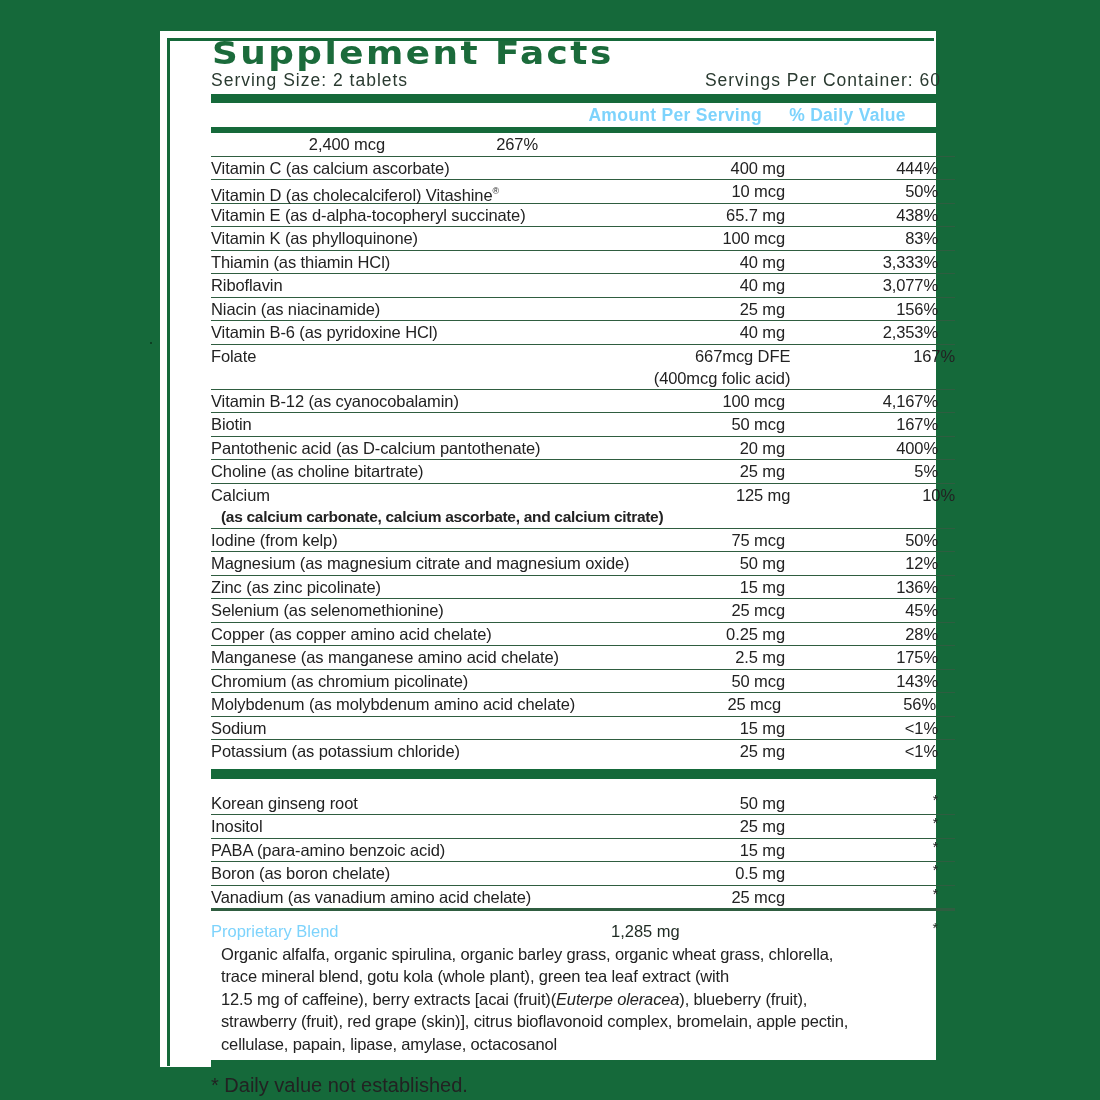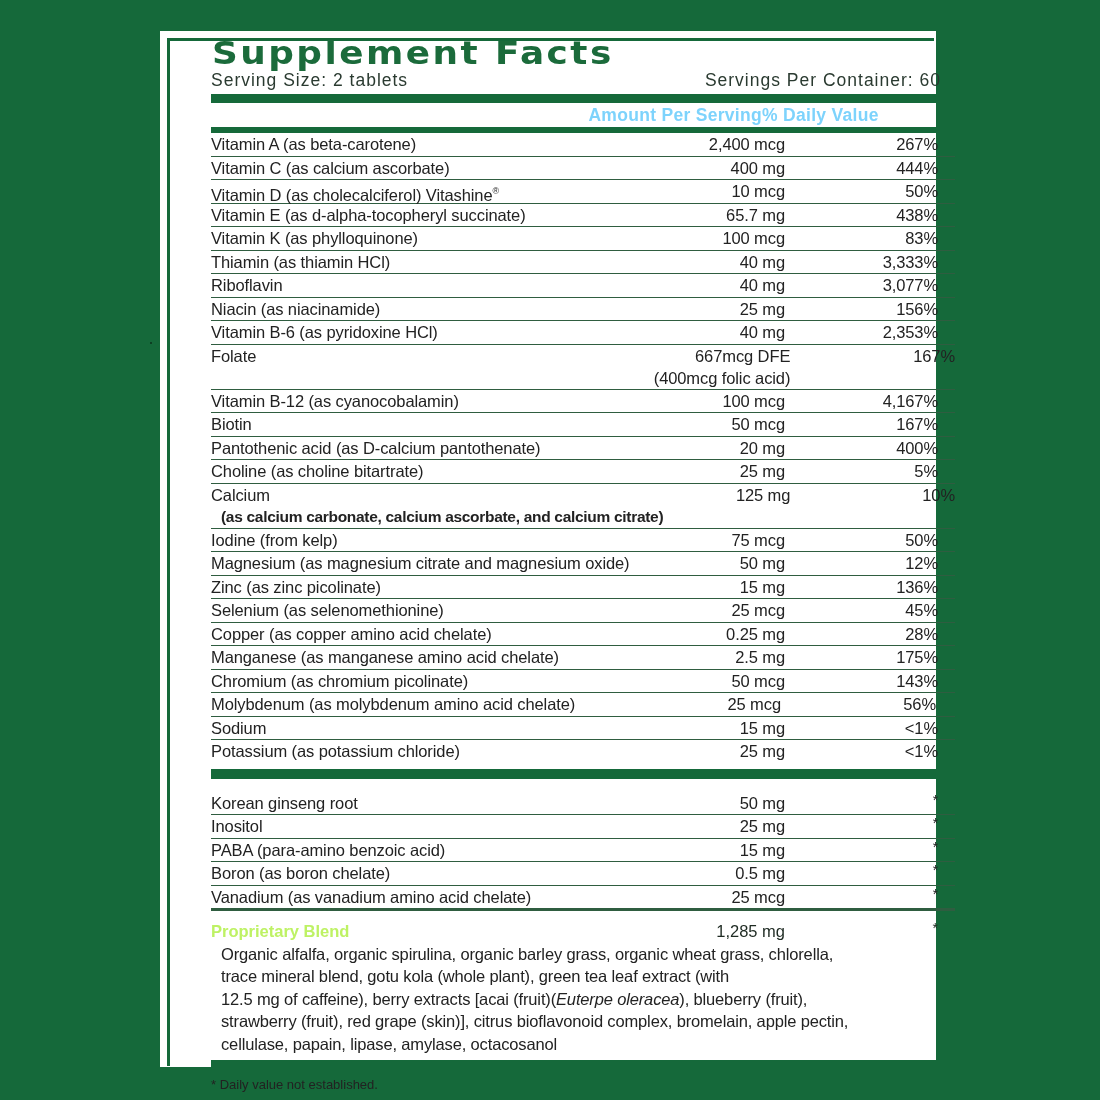--- a/index.html
+++ b/index.html
@@ -54,21 +54,21 @@
   }
   .bar-thick { height:9px; background:#15693a; margin-top:3px; }
   .bar-med { height:6px; background:#15693a; }
   .header-row {
     display:flex; height:23px; line-height:23px;
     font-weight:bold; font-size:17.5px; color:#7dd3fc;
     letter-spacing:0.3px;
     margin-top:1px;
   }
   .header-row .h-amt { width:551px; text-align:right; }
-  .header-row .h-dv { flex:1; text-align:left; padding-right:22px; }
+  .header-row .h-dv { flex:1; text-align:center; padding-right:22px; }
 
   .row {
     display:flex;
     font-size:16.5px;
     height:22.5px;
     line-height:22px;
     border-bottom:1.5px solid #2f5d40;
     color:#222;
     letter-spacing:-0.1px;
   }
@@ -80,30 +80,30 @@
   .row.tall .name { line-height:22px; }
   .sub { font-size:15.5px; padding-left:10px; display:block; letter-spacing:-0.3px;font-weight:bold; }
   .reg { font-size:9px; vertical-align:super; }
   .gap-bar { height:10px; background:#15693a; margin-top:6px; margin-bottom:13px; }
   .row.last { border-bottom:none; }
   .other .dv { font-size:14px; line-height:16px; }
   .sep-thin { height:2.5px; background:#2f5d40; margin-top:0px; }
   .blend-row {
     display:flex; font-size:16.5px; height:23px; line-height:23px; margin-top:9px;
   }
-  .blend-row .name { width:400px; font-weight:bold; color:#bef264; }
-  .blend-row .amt { width:174px; text-align:right; }
+  .blend-row .name { width:400px; font-weight:normal; color:#7dd3fc; }
+  .blend-row .amt { width:174px; }
   .blend-row .dv { width:153px; text-align:right; font-size:14px; line-height:16px; }
   .blend-text {
     font-size:16.5px; line-height:22.6px; padding-left:10px; color:#222;
     letter-spacing:-0.15px;
   }
   .blend-text em { }
   .foot-bar { height:10px; background:#15693a; margin-top:5px; }
-  .footnote { font-size:13px; height:24px; line-height:24px; margin-top:3px; color:#222; }
+  .footnote { font-size:20px; height:24px; line-height:24px; margin-top:3px; color:#222; }
   .stray-dot {
     position:absolute; left:150px; top:342px; width:2px; height:2px; background:#0d3f22;
   }
 </style>
 </head>
 <body>
 
 <div class="label-outer"></div>
 <div class="label-frame"></div>
 <div class="stray-dot"></div>
@@ -116,21 +116,20 @@
   </div>
   <div class="bar-thick"></div>
   <div class="header-row">
     <span class="h-amt">Amount Per Serving</span>
     <span class="h-dv">% Daily Value</span>
   </div>
   <div class="bar-med"></div>
 
   <div>
     <div class="row">
-        <span class="name">Vitamin A (as beta-carotene)</span>
         <span class="amt">2,400 mcg</span>
         <span class="dv">267%</span>
       </div>
     <div class="row">
         <span class="name">Vitamin C (as calcium ascorbate)</span>
         <span class="amt">400 mg</span>
         <span class="dv">444%</span>
       </div>
     <div class="row">
         <span class="name"><span>Vitamin D (as cholecalciferol) Vitashine</span><span class="reg">®</span></span>

